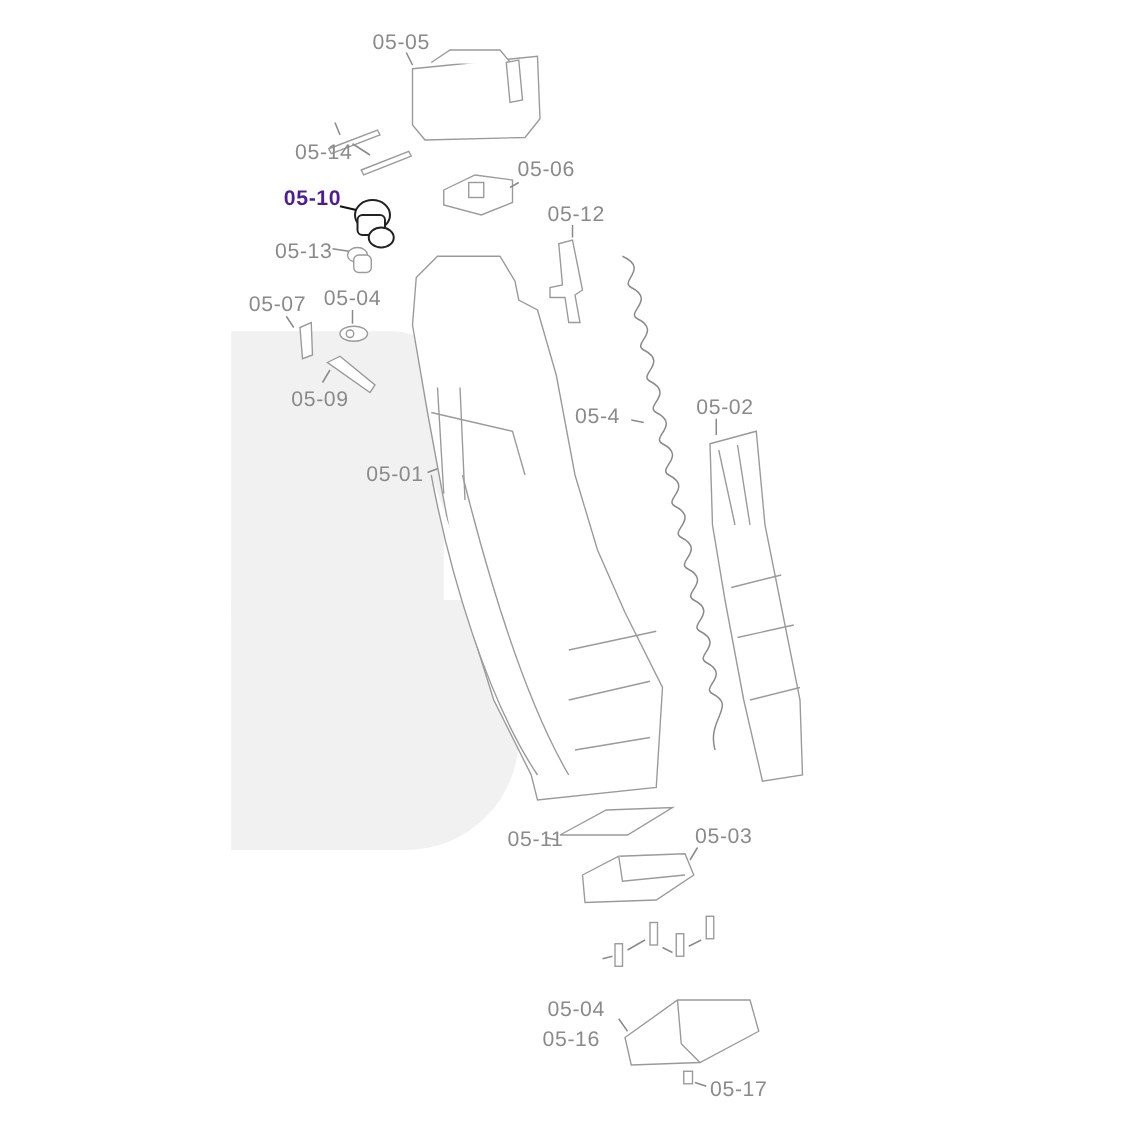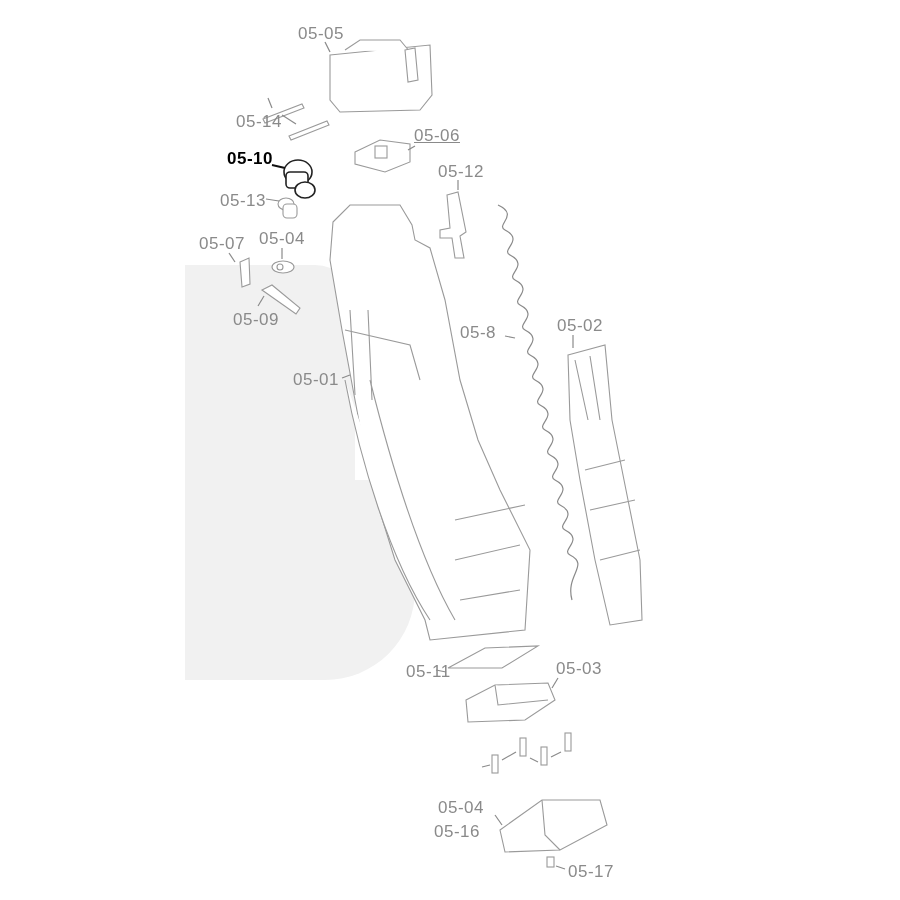--- a/index.html
+++ b/index.html
@@ -2,21 +2,21 @@
 <html><head>
 <meta charset="utf-8">
 <style>
   html, body { margin:0; padding:0; background:#ffffff; }
   body { width:900px; height:900px; position:relative; overflow:hidden;
          font-family:"Liberation Sans", sans-serif; }
   .diagram { position:absolute; left:0; top:0; width:900px; height:900px; }
   .watermark { position:absolute; background:#f1f1f1; }
   .label { position:absolute; font-family:"Liberation Sans", sans-serif;
            font-size:17px; color:#8a8a8a; letter-spacing:0.5px; white-space:nowrap; }
-  .label.active { color:#000000; font-weight:bold; }
+  .label.active { color:#4c1d95; font-weight:bold; }
   svg { position:absolute; left:0; top:0; }
   .part { fill:#ffffff; stroke:#9a9a9a; stroke-width:1.1; }
   .part-dark { fill:#ffffff; stroke:#222; stroke-width:1.6; }
   .leader { stroke:#8a8a8a; stroke-width:1.2; fill:none; }
   .leader-dark { stroke:#111; stroke-width:1.8; fill:none; }
 </style>
 </head>
 <body>
 
 <div class="diagram">
@@ -131,28 +131,28 @@
     </g>
 
     <g>
       <rect class="part" x="547" y="857" width="7" height="10"></rect>
       <line class="leader" x1="556" y1="866" x2="565" y2="869"></line>
     </g>
   </svg>
 
   <div class="label" style="left:298px;top:24px;">05-05</div>
   <div class="label" style="left:236px;top:80px;margin-top:32px;">05-14</div>
-  <div class="label" style="left:414px;top:126px;text-decoration:underline;">05-06</div>
+  <div class="label" style="left:414px;top:126px;">05-06</div>
   <div class="label active" style="left:227px;top:149px;">05-10</div>
   <div class="label" style="left:438px;top:162px;">05-12</div>
   <div class="label" style="left:220px;top:191px;">05-13</div>
   <div class="label" style="left:199px;top:234px;">05-07</div>
   <div class="label" style="left:259px;top:229px;">05-04</div>
   <div class="label" style="left:233px;top:310px;">05-09</div>
-  <div class="label" style="left:460px;top:323px;">05-8</div>
+  <div class="label" style="left:460px;top:323px;">05-4</div>
   <div class="label" style="left:557px;top:316px;">05-02</div>
   <div class="label" style="left:293px;top:370px;">05-01</div>
   <div class="label" style="left:406px;top:662px;">05-11</div>
   <div class="label" style="left:556px;top:659px;">05-03</div>
   <div class="label" style="left:434px;top:782px;margin-top:40px;">05-16</div>
   <div class="label" style="left:438px;top:798px;">05-04</div>
   <div class="label" style="left:568px;top:862px;">05-17</div>
 </div>
 
 </body></html>

